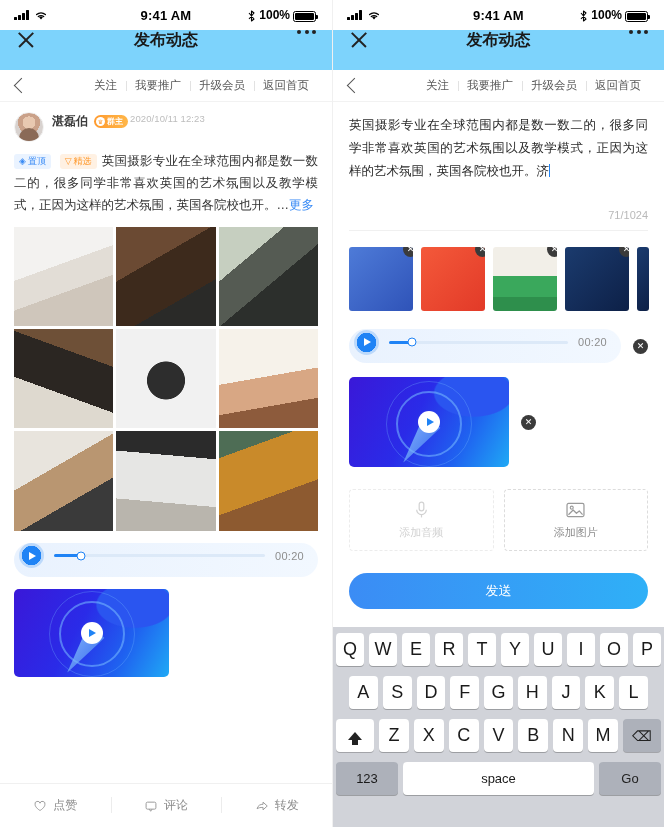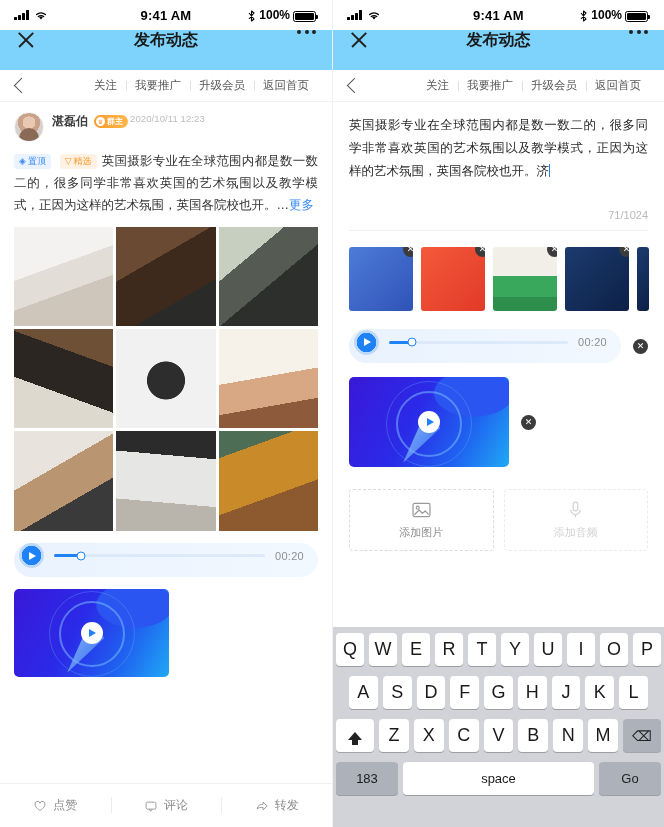--- a/index.html
+++ b/index.html
@@ -488,42 +488,45 @@
       <div class="video-card">
         <div class="ring2"></div>
         <div class="ring"></div>
         <div class="dart"></div>
         <div class="vplay"></div>
       </div>
       <div class="xbtn">✕</div>
     </div>
 
     <div class="addrow">
+      <div class="addbtn disabled">
+        <span class="glyph">
+          <svg width="13" height="18" viewBox="0 0 14 19">
+            <rect x="4.5" y="1" width="5" height="9.5" rx="2.5" fill="none" stroke="#d2d2d2" stroke-width="1.3"></rect>
+            <path d="M1.8 9.2a5.2 5.2 0 0010.4 0" fill="none" stroke="#d2d2d2" stroke-width="1.3"></path>
+            <path d="M7 14.4V17.5" stroke="#d2d2d2" stroke-width="1.3"></path>
+          </svg>
+        </span>
+        <span>添加音频</span>
+      </div>
       <div class="addbtn">
         <span class="glyph">
           <svg width="19" height="16" viewBox="0 0 20 17">
             <rect x="1" y="1.5" width="18" height="14" rx="1.6" fill="none" stroke="#9a9a9a" stroke-width="1.3"></rect>
             <circle cx="6" cy="6" r="1.6" fill="none" stroke="#9a9a9a" stroke-width="1.2"></circle>
             <path d="M2.5 13.5l5-5 3.5 3.5 3-2.5 3.5 4" fill="none" stroke="#9a9a9a" stroke-width="1.3" stroke-linejoin="round"></path>
           </svg>
         </span>
         <span>添加图片</span>
       </div>
-      <div class="addbtn disabled">
-        <span class="glyph">
-          <svg width="13" height="18" viewBox="0 0 14 19">
-            <rect x="4.5" y="1" width="5" height="9.5" rx="2.5" fill="none" stroke="#d2d2d2" stroke-width="1.3"></rect>
-            <path d="M1.8 9.2a5.2 5.2 0 0010.4 0" fill="none" stroke="#d2d2d2" stroke-width="1.3"></path>
-            <path d="M7 14.4V17.5" stroke="#d2d2d2" stroke-width="1.3"></path>
-          </svg>
-        </span>
-        <span>添加音频</span>
-      </div>
-    </div>
-
+    </div>
+
+    <div class="sendwrap">
+      <button class="sendbtn">发送</button>
+    </div>
 
     <div class="keyboard">
       <div class="krow r1">
         <div class="key">Q</div>
         <div class="key">W</div>
         <div class="key">E</div>
         <div class="key">R</div>
         <div class="key">T</div>
         <div class="key">Y</div>
         <div class="key">U</div>
@@ -551,19 +554,19 @@
         <div class="key">C</div>
         <div class="key">V</div>
         <div class="key">B</div>
         <div class="key">N</div>
         <div class="key">M</div>
         <div class="key fn">
             <span class="bksp">⌫</span>
           </div>
       </div>
       <div class="krow r4">
-        <div class="key num">183</div>
+        <div class="key num">123</div>
         <div class="key space">space</div>
         <div class="key go">Go</div>
       </div>
     </div>
   </div>
 </div>
 
 </body></html>

